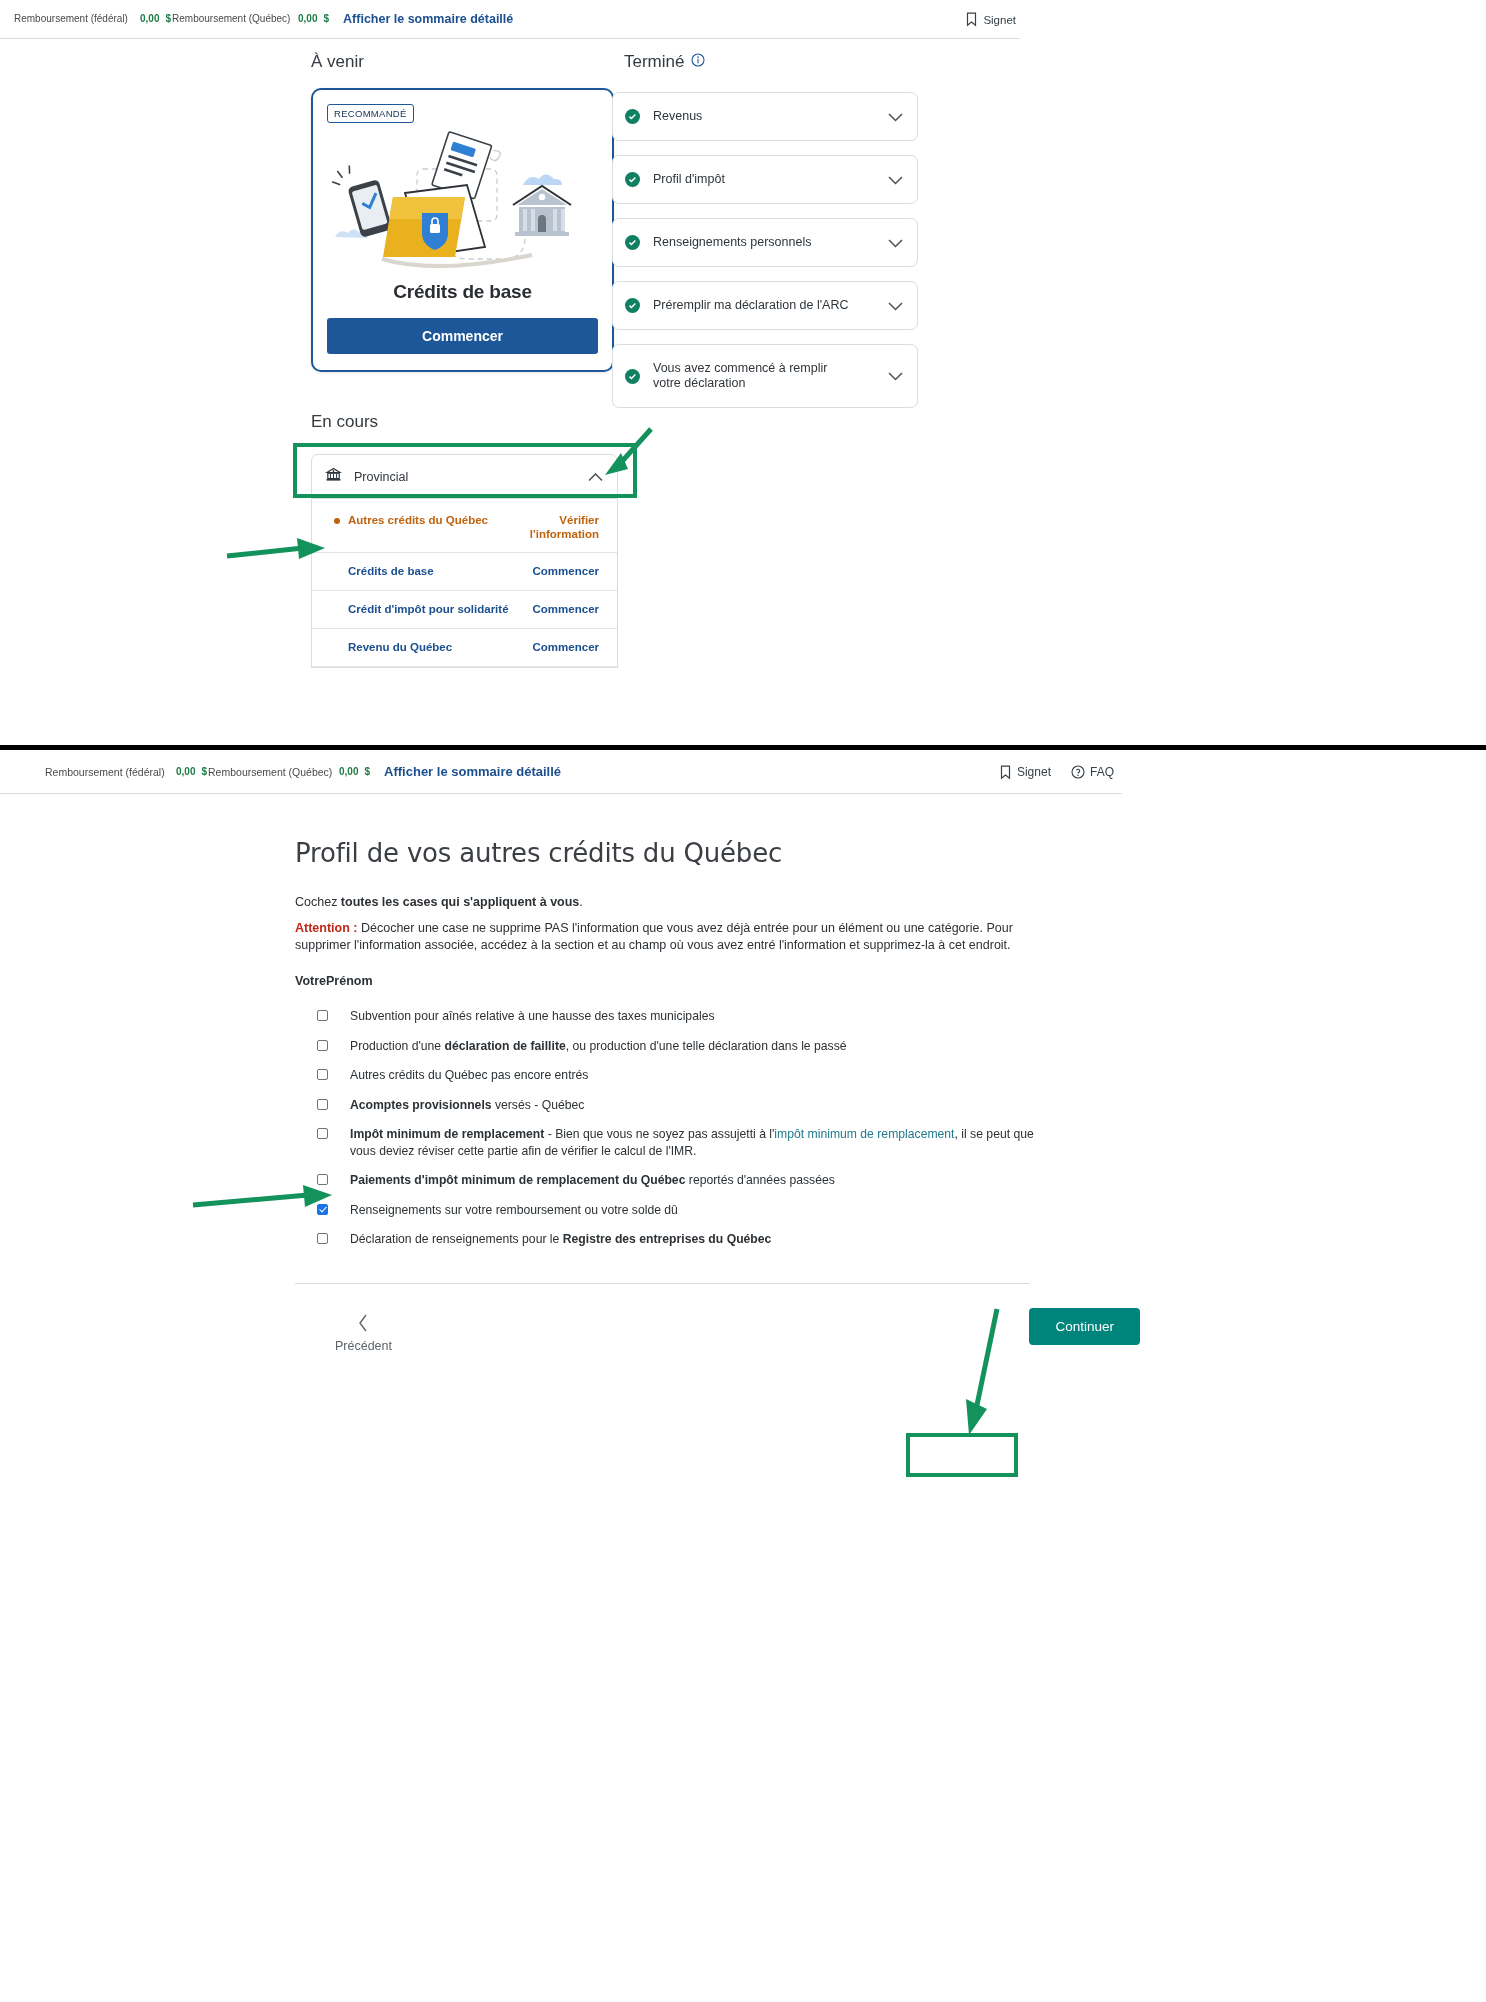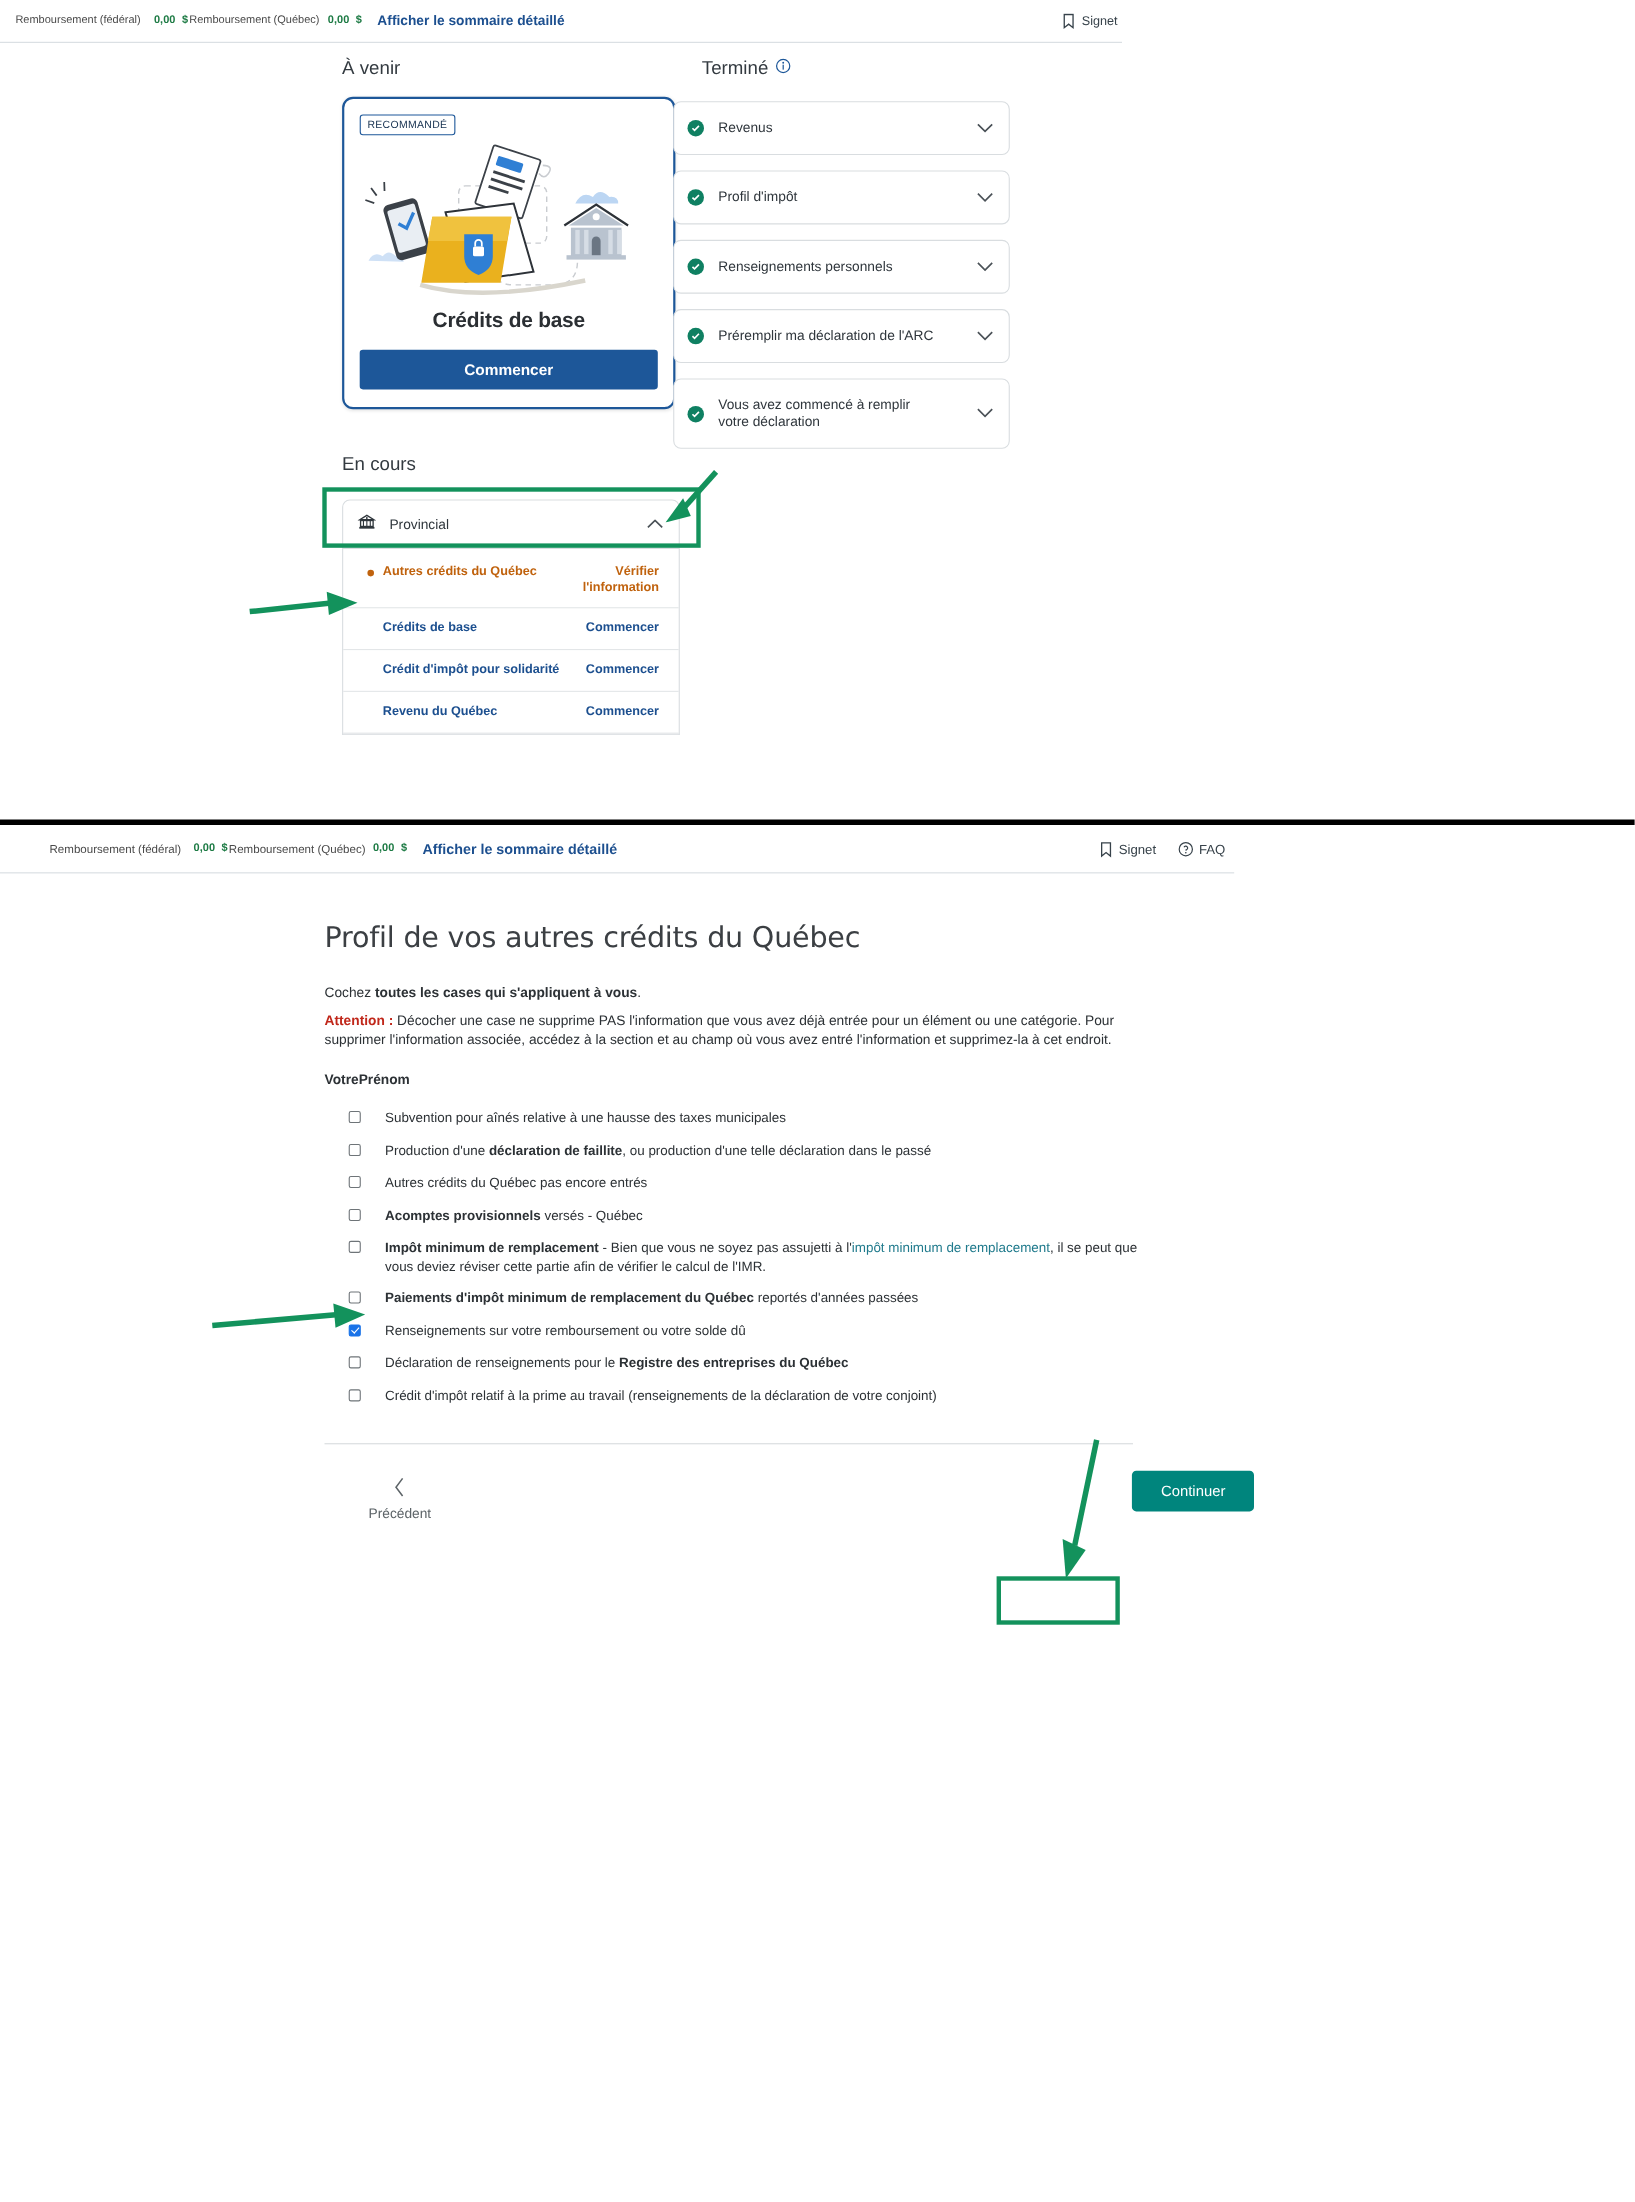--- a/index.html
+++ b/index.html
@@ -191,21 +191,21 @@
             <svg width="13" height="15" viewBox="0 0 13 15">
                 <path d="M2.5 1.2h8v12l-4-3.2-4 3.2z" fill="none" stroke="#37424a" stroke-width="1.2"></path>
               </svg>
           </span>
           <span>Signet</span>
         </div>
       </div>
     </div>
 
     <div style="position:absolute; left:311px; top:52px;" class="sec-head">À venir</div>
-    <div style="position:absolute; left:638px; top:52px; display:flex; align-items:center; gap:7px;">
+    <div style="position:absolute; left:624px; top:52px; display:flex; align-items:center; gap:7px;">
       <span class="sec-head">Terminé</span>
       <span>
         <svg width="14" height="14" viewBox="0 0 14 14">
             <circle cx="7" cy="7" r="6" fill="none" stroke="#1d5799" stroke-width="1.1"></circle>
             <circle cx="7" cy="4" r="0.85" fill="#1d5799"></circle>
             <rect x="6.45" y="5.8" width="1.1" height="4.5" fill="#1d5799"></rect>
           </svg>
       </span>
     </div>
 
@@ -486,26 +486,20 @@
           <div class="cb-text"><span>Renseignements sur votre remboursement ou votre solde dû</span></div>
         </div>
 
         <div class="cb-row">
           <div class="cb-cell">
               <span class="cbx"></span>
             </div>
           <div class="cb-text"><span>Déclaration de renseignements pour le </span><b>Registre des entreprises du Québec</b></div>
         </div>
 
-        <div class="cb-row">
-          <div class="cb-cell">
-              <span class="cbx"></span>
-            </div>
-          <div class="cb-text"><span>Crédit d'impôt relatif à la prime au travail (renseignements de la déclaration de votre conjoint)</span></div>
-        </div>
 
       </div>
 
       <div class="hr-line"></div>
 
       <div class="footer-nav">
         <div class="prev-btn">
           <span><svg width="13" height="18" viewBox="0 0 13 18">
                 <path d="M9 1 L3 9 L9 17" stroke="#5d6468" stroke-width="1.4" fill="none"></path>
               </svg></span>

